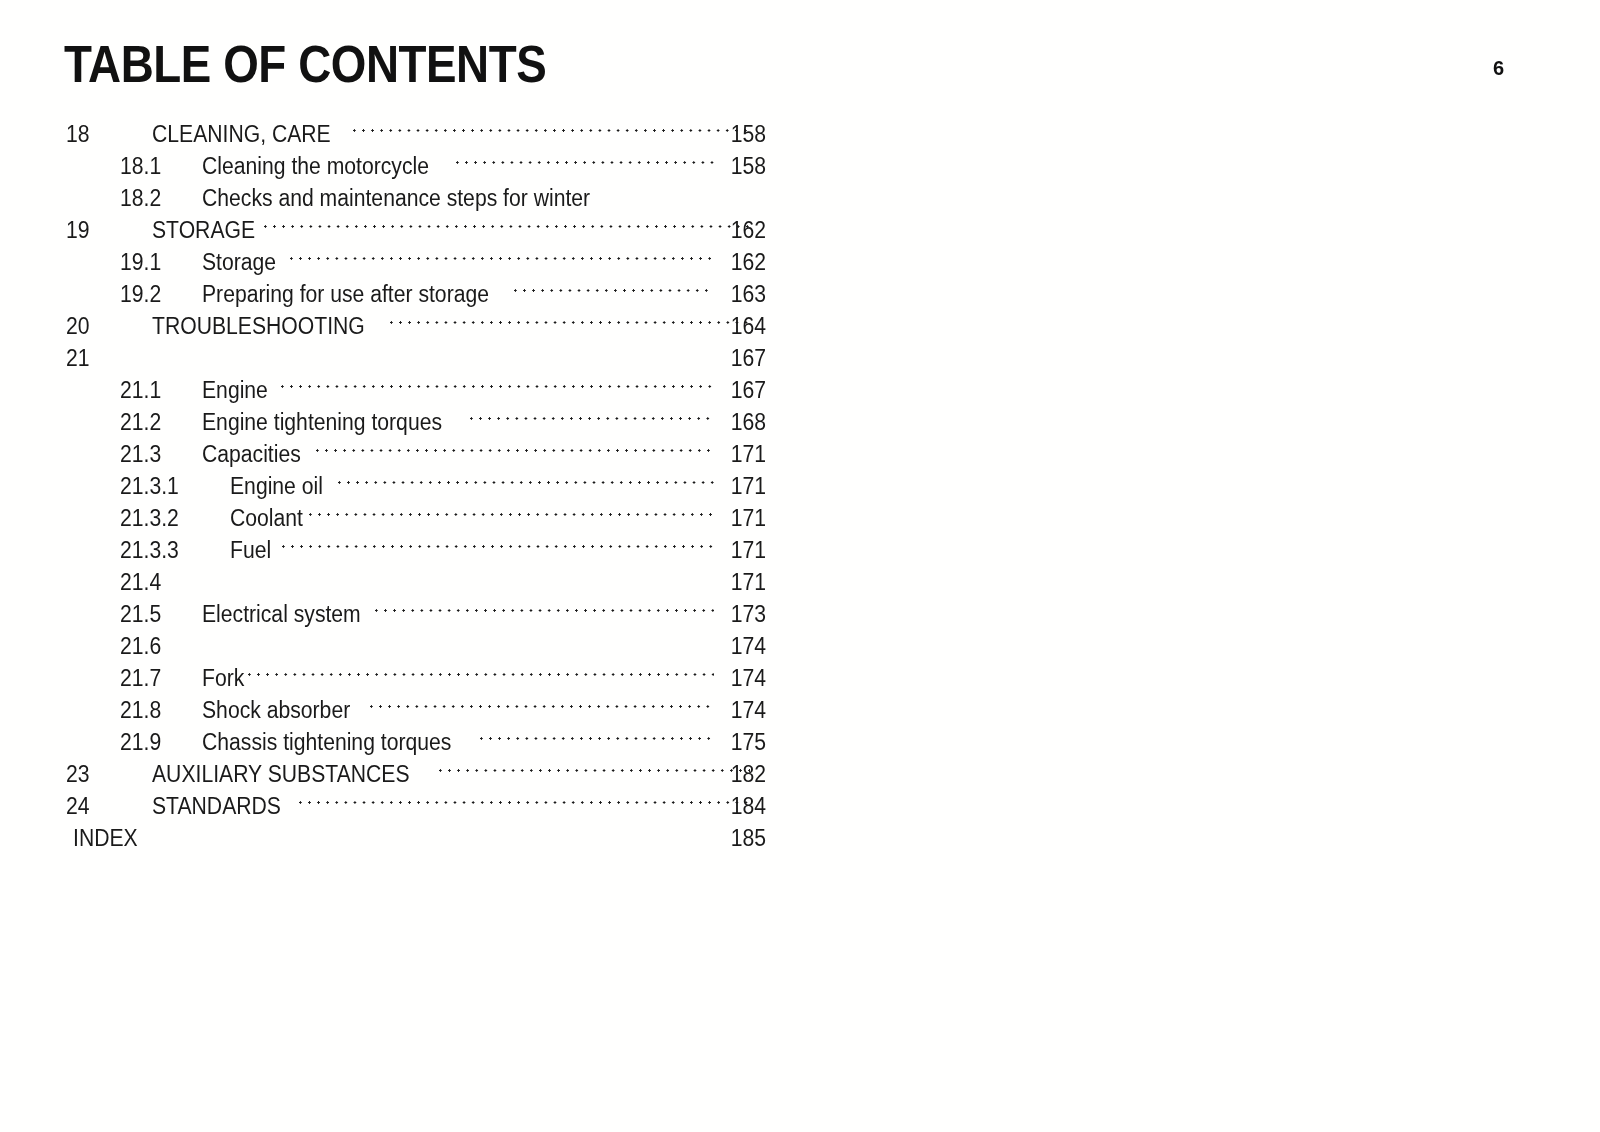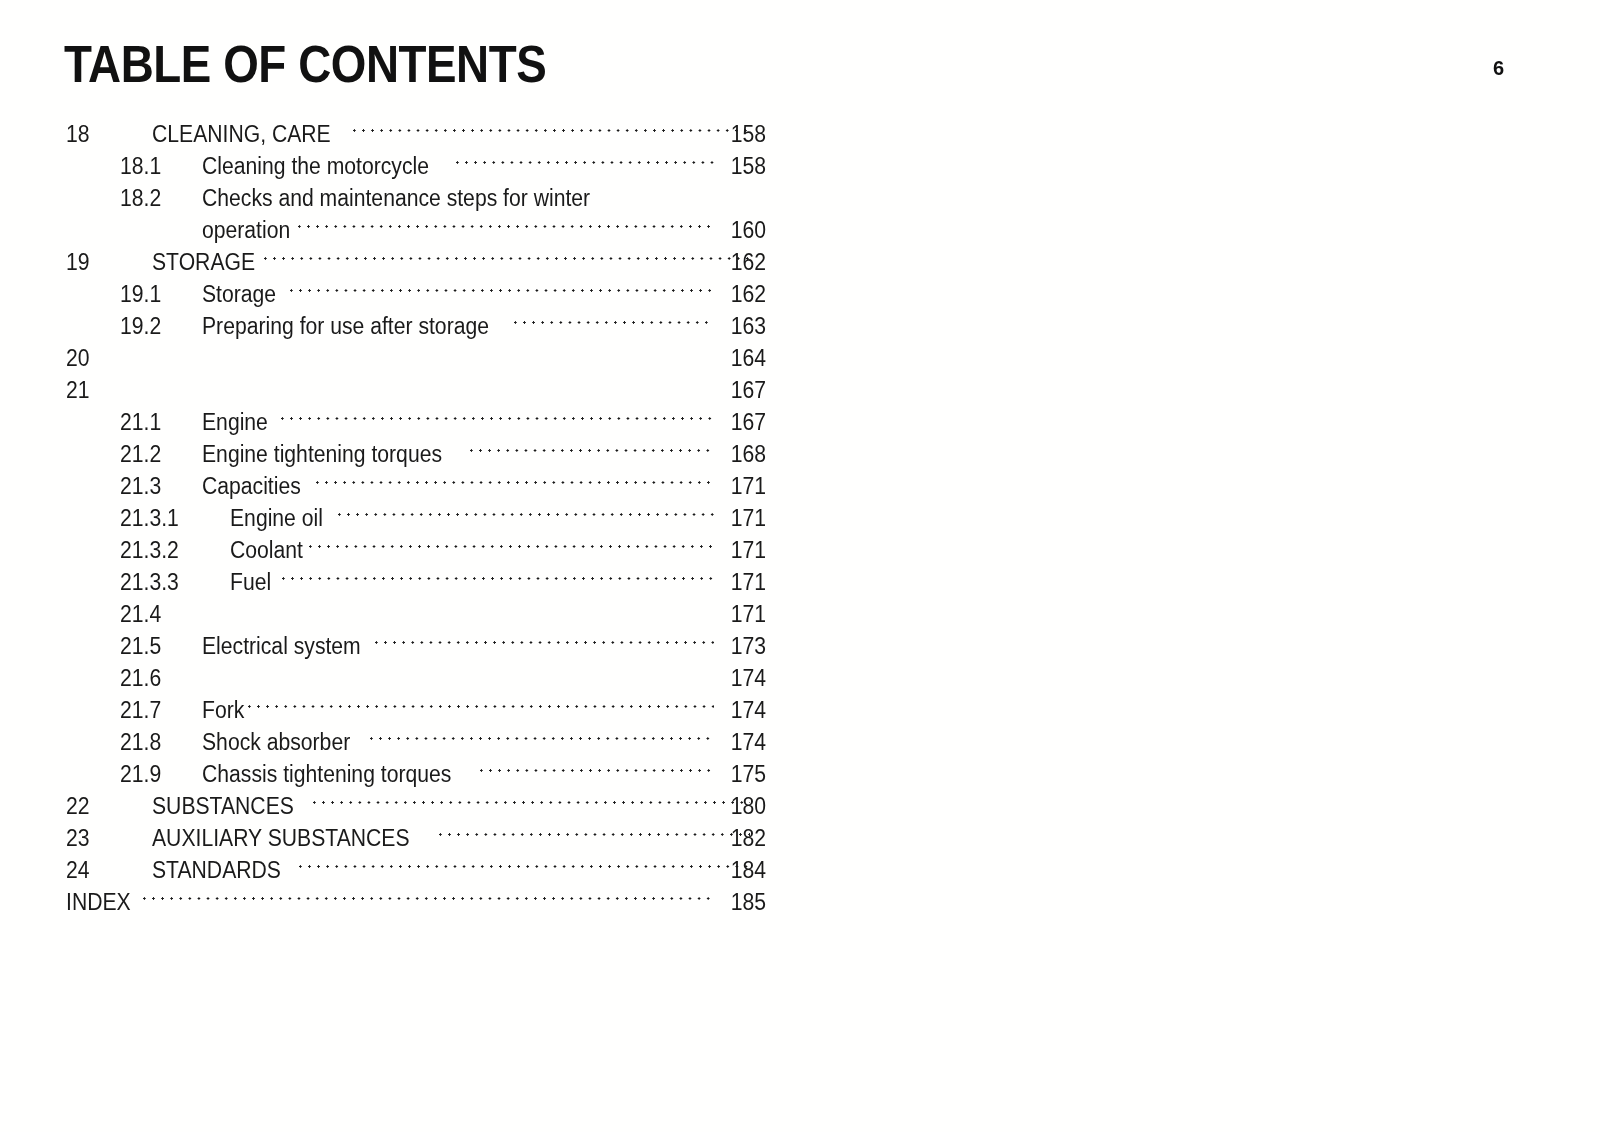--- a/index.html
+++ b/index.html
@@ -123,21 +123,21 @@
   
   .lvl1 > .num   { left: 66px; }
   .lvl1 > .entry { left: 116px; right: auto; width: 598px; margin-left: 36px; }
 
   .lvl2 > .num   { left: 120px; }
   .lvl2 > .entry { left: 202px; width: 512px; }
 
   .lvl3 > .num   { left: 120px; }
   .lvl3 > .entry { left: 230px; width: 484px; }
 
-  .lvl0 > .entry { left: 66px; width: 648px; }
+  .lvl0 > .entry { left: 66px; width: 648px; flex-direction: column; }
 
   
   .cont > .entry { }
 </style>
 </head>
 <body>
 
 <div class="page">
 
   <div class="page-title">TABLE OF CONTENTS</div>
@@ -161,27 +161,20 @@
         </span>
         <span class="pageno">158</span>
       </div>
       <div class="toc-row lvl2">
         <span class="num">18.2</span>
         <span class="entry">
           <span class="label">Checks and maintenance steps for winter</span>
           <span class="leader none"></span>
         </span>
       </div>
-      <div class="toc-row lvl2 cont">
-        <span class="entry">
-          <span class="label">operation</span>
-          <span class="leader tight"></span>
-        </span>
-        <span class="pageno">160</span>
-      </div>
       <div class="toc-row lvl1">
         <span class="num">19</span>
         <span class="entry">
           <span class="label">STORAGE</span>
           <span class="leader tight"></span>
         </span>
         <span class="pageno">162</span>
       </div>
       <div class="toc-row lvl2">
         <span class="num">19.1</span>
@@ -194,20 +187,24 @@
       <div class="toc-row lvl2">
         <span class="num">19.2</span>
         <span class="entry">
           <span class="label">Preparing for use after storage</span>
           <span class="leader tight"></span>
         </span>
         <span class="pageno">163</span>
       </div>
       <div class="toc-row lvl1">
         <span class="num">20</span>
+        <span class="entry">
+          <span class="label">TROUBLESHOOTING</span>
+          <span class="leader gap"></span>
+        </span>
         <span class="pageno">164</span>
       </div>
       <div class="toc-row lvl1">
         <span class="num">21</span>
         <span class="pageno">167</span>
       </div>
       <div class="toc-row lvl2">
         <span class="num">21.1</span>
         <span class="entry">
           <span class="label">Engine</span>
@@ -289,28 +286,20 @@
       </div>
       <div class="toc-row lvl2">
         <span class="num">21.9</span>
         <span class="entry">
           <span class="label">Chassis tightening torques</span>
           <span class="leader gap"></span>
         </span>
         <span class="pageno">175</span>
       </div>
       <div class="toc-row lvl1">
-        <span class="num">22</span>
-        <span class="entry">
-          <span class="label">SUBSTANCES</span>
-          <span class="leader gap"></span>
-        </span>
-        <span class="pageno">180</span>
-      </div>
-      <div class="toc-row lvl1">
         <span class="num">23</span>
         <span class="entry">
           <span class="label">AUXILIARY SUBSTANCES</span>
           <span class="leader gap"></span>
         </span>
         <span class="pageno">182</span>
       </div>
       <div class="toc-row lvl1">
         <span class="num">24</span>
         <span class="entry">

